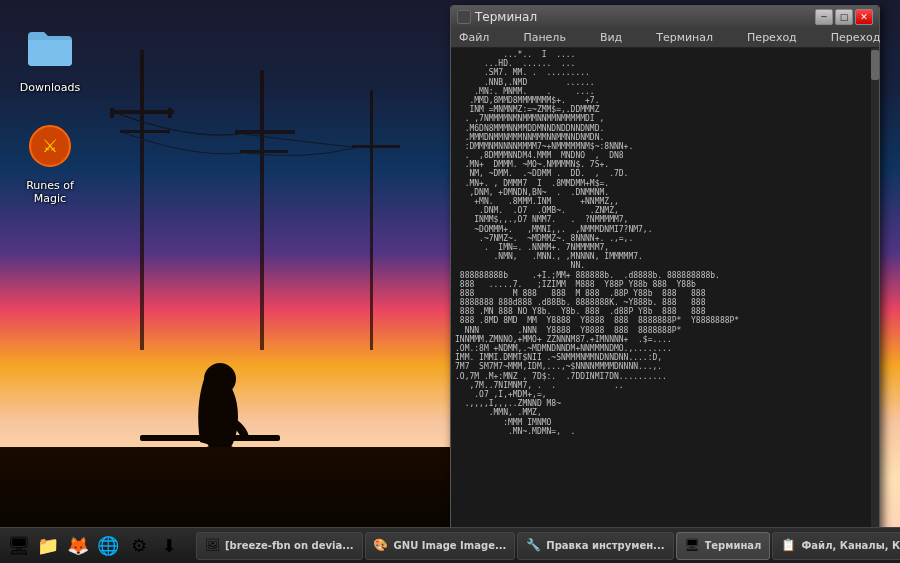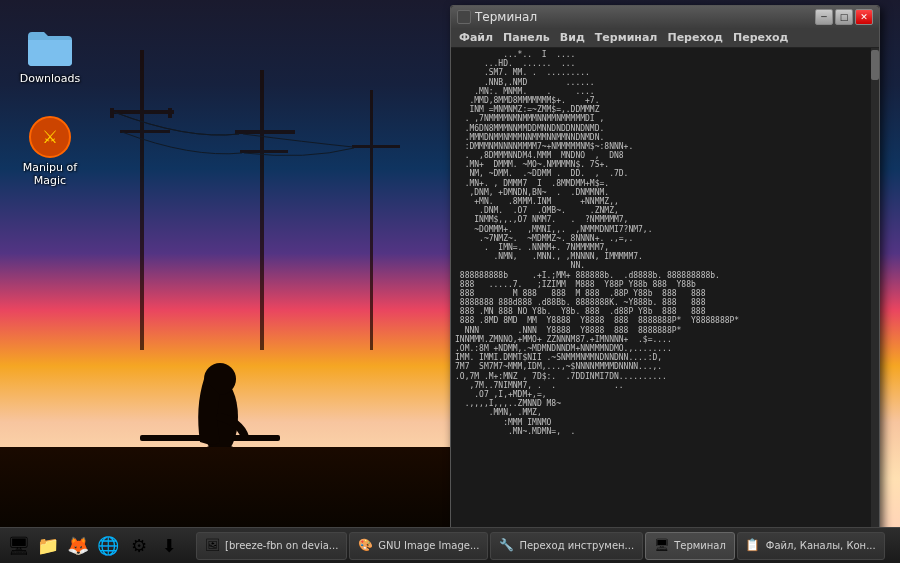--- a/index.html
+++ b/index.html
@@ -58,21 +58,21 @@
       align-items: center;
       justify-content: center;
       font-size: 36px;
     }
 
     .icon-label {
       color: white;
       font-size: 11px;
       text-align: center;
       text-shadow: 1px 1px 2px rgba(0,0,0,0.9), -1px -1px 2px rgba(0,0,0,0.9);
-      margin-top: 0;
+      margin-top: 9px;
       line-height: 1.2;
     }
 
     
     .folder-icon {
       width: 44px;
       height: 36px;
     }
 
     
@@ -140,24 +140,23 @@
     .win-btn-min { background: linear-gradient(180deg, #ccc 0%, #999 100%); }
     .win-btn-max { background: linear-gradient(180deg, #ccc 0%, #999 100%); }
     .win-btn-close { background: linear-gradient(180deg, #f44 0%, #c00 100%); color: white; }
 
     #terminal-menubar {
       background: #3c3c3c;
       height: 20px;
       display: flex;
       align-items: center;
       padding: 0 4px;
-      gap: 2px;
+      gap: 26px;
       flex-shrink: 0;
       border-bottom: 1px solid #222;
-      font-weight: bold;
     }
 
     .menu-item {
       color: #d0d0d0;
       font-size: 11px;
       padding: 2px 4px;
       cursor: pointer;
       border-radius: 2px;
     }
 
@@ -267,20 +266,21 @@
       font-size: 12px;
       flex-shrink: 0;
     }
 
     .taskbar-task-label {
       color: #d0d0d0;
       font-size: 10px;
       overflow: hidden;
       white-space: nowrap;
       text-overflow: ellipsis;
+      font-weight: bold;
     }
 
     #taskbar-systray {
       display: flex;
       align-items: center;
       padding: 0 6px;
       gap: 4px;
     }
 
     .systray-icon {
@@ -369,21 +369,21 @@
 
 
     <div class="desktop-icon">
       <div class="icon-image" style="font-size:34px">
 
         <svg width="44" height="44" viewBox="0 0 44 44">
           <circle cx="22" cy="22" r="20" fill="#cc4400" stroke="#ff6600" stroke-width="2"></circle>
           <text x="22" y="28" text-anchor="middle" font-size="18" fill="#ffcc00" font-weight="bold">⚔</text>
         </svg>
       </div>
-      <span class="icon-label">Manipu of Magic</span>
+      <span class="icon-label">Runes of Magic</span>
     </div>
   </div>
 
   <div id="terminal">
 
     <div id="terminal-titlebar">
       <div id="terminal-title-text">
         <span class="terminal-icon-small"></span>
         <span>Терминал</span>
       </div>
@@ -469,21 +469,21 @@
       <div class="taskbar-task">
         <span class="taskbar-task-icon">🖼</span>
         <span class="taskbar-task-label">[breeze-fbn on devia...</span>
       </div>
       <div class="taskbar-task">
         <span class="taskbar-task-icon">🎨</span>
         <span class="taskbar-task-label">GNU Image Image...</span>
       </div>
       <div class="taskbar-task">
         <span class="taskbar-task-icon">🔧</span>
-        <span class="taskbar-task-label">Переход инструмен...</span>
+        <span class="taskbar-task-label">Правка инструмен...</span>
       </div>
       <div class="taskbar-task active">
         <span class="taskbar-task-icon">🖥</span>
         <span class="taskbar-task-label">Терминал</span>
       </div>
       <div class="taskbar-task">
         <span class="taskbar-task-icon">📋</span>
         <span class="taskbar-task-label">Файл, Каналы, Кон...</span>
       </div>
     </div>

